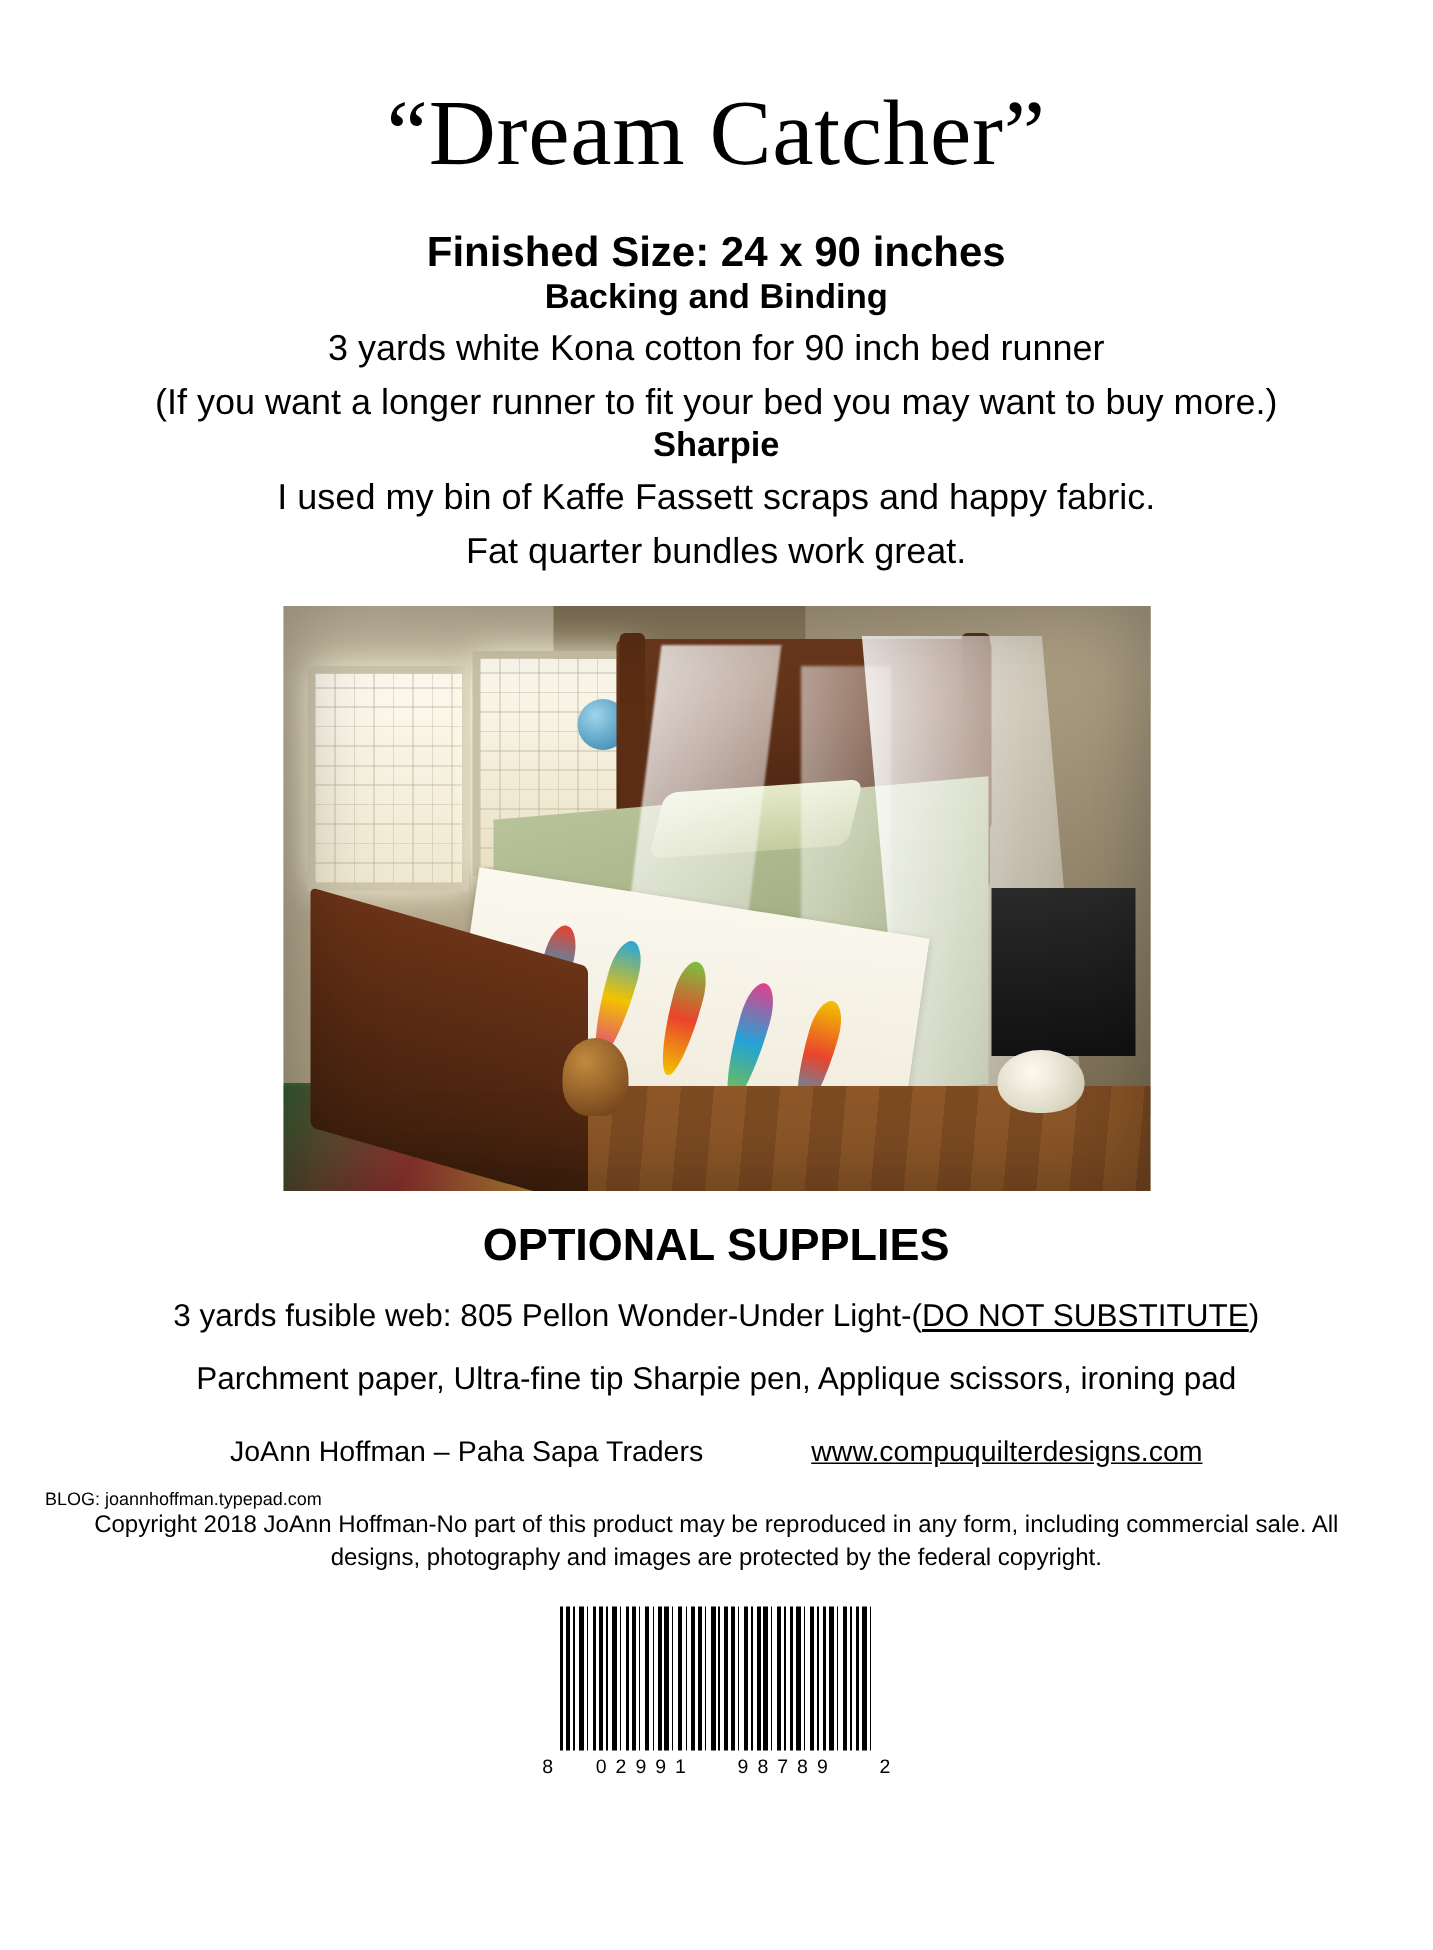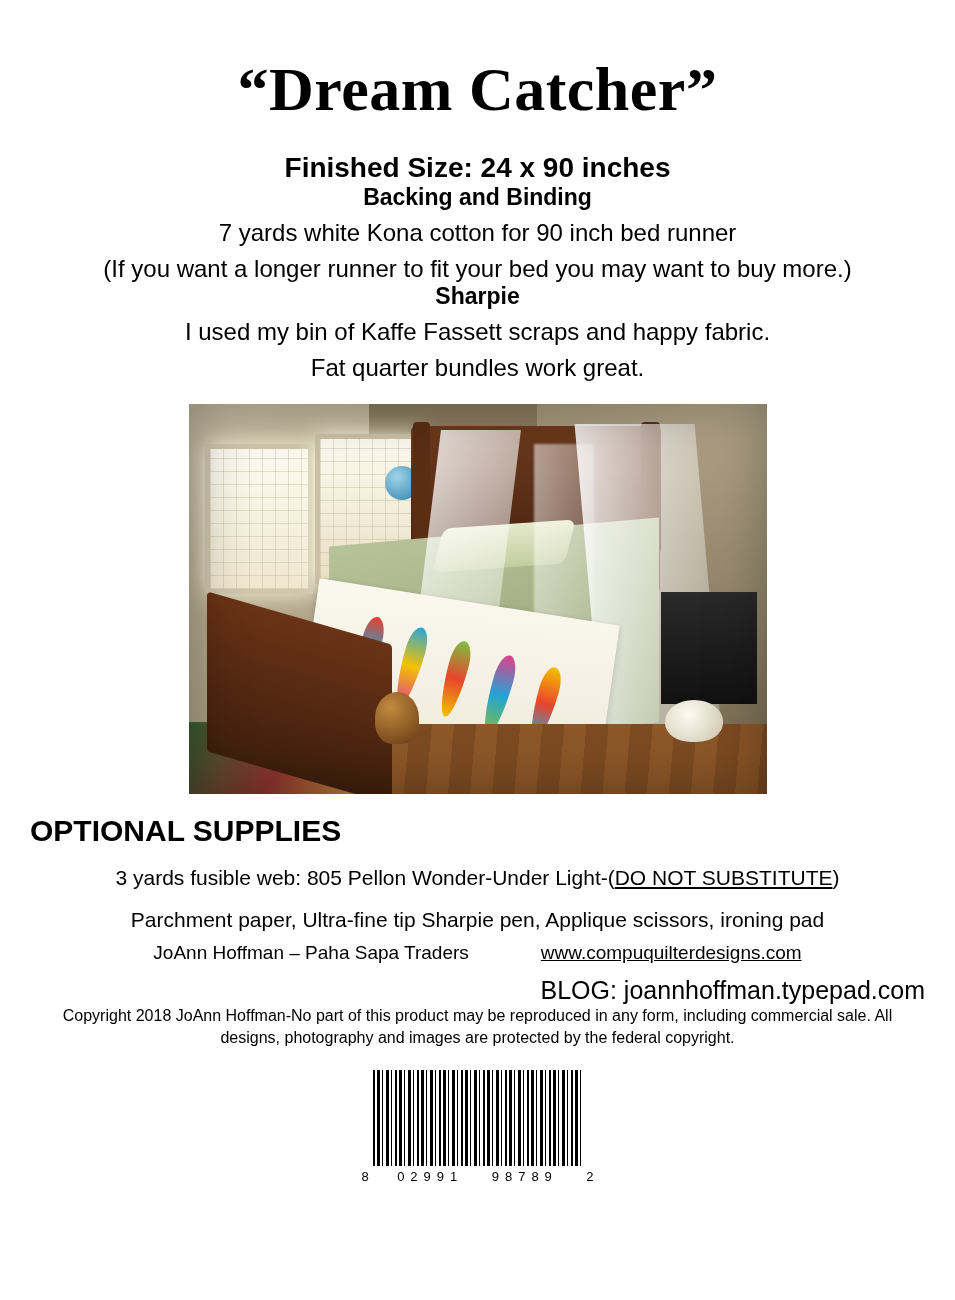--- a/index.html
+++ b/index.html
@@ -16,21 +16,21 @@
   }
   .page {
     width: 955px;
     height: 1300px;
     position: relative;
     box-sizing: border-box;
     padding: 0 30px;
   }
   .title {
     font-family: "Liberation Serif", serif;
-    font-weight: bold;
+    font-weight: normal;
     font-size: 62px;
     text-align: center;
     letter-spacing: 0.5px;
     margin: 58px 0 0 0;
     line-height: 1.0;
   }
   .finished-size {
     text-align: center;
     font-size: 28px;
     font-weight: bold;
@@ -181,42 +181,43 @@
     border-radius: 50% 50% 45% 45%;
     background: radial-gradient(circle at 40% 35%, #fdfaf0, #cfc7b0);
   }
   .ph-vignette {
     position: absolute; inset: 0;
     box-shadow: inset 0 0 60px rgba(0,0,0,0.35);
     pointer-events: none;
   }
 
   .optional-head {
+    text-align: center;
     font-size: 30px;
     font-weight: bold;
     margin-top: 20px;
   }
   .supply-line {
     text-align: center;
     font-size: 21px;
     margin-top: 18px;
   }
   .supply-line .u { text-decoration: underline; }
   .credit-row {
     display: flex;
     justify-content: center;
     align-items: baseline;
     gap: 72px;
-    margin-top: 10px;
+    margin-top: 26px;
     font-size: 19px;
   }
   .credit-row .link { text-decoration: underline; }
   .blog {
-    text-align: right;
-    font-size: 25px;
+    text-align: left;
+    font-size: 12px;
     margin-top: 12px;
   }
   .copyright {
     text-align: center;
     font-size: 16px;
     line-height: 1.35;
     padding: 0 10px;
   }
   .barcode-wrap {
     margin-top: 22px;
@@ -245,21 +246,21 @@
 </head>
 <body>
 
 <div class="page">
 
   <h1 class="title">“Dream Catcher”</h1>
 
   <div class="finished-size">Finished Size: 24 x 90 inches</div>
 
   <div class="section-head">Backing and Binding</div>
-  <div class="body-line">7 yards white Kona cotton for 90 inch bed runner</div>
+  <div class="body-line">3 yards white Kona cotton for 90 inch bed runner</div>
   <div class="body-line">(If you want a longer runner to fit your bed you may want to buy more.)</div>
 
   <div class="section-head">Sharpie</div>
   <div class="body-line">I used my bin of Kaffe Fassett scraps and happy fabric.</div>
   <div class="body-line">Fat quarter bundles work great.</div>
 
   <div class="photo-wrap">
     <div class="photo" role="img">
       <div class="ph-wallL"></div>
       <div class="ph-wallR"></div>

